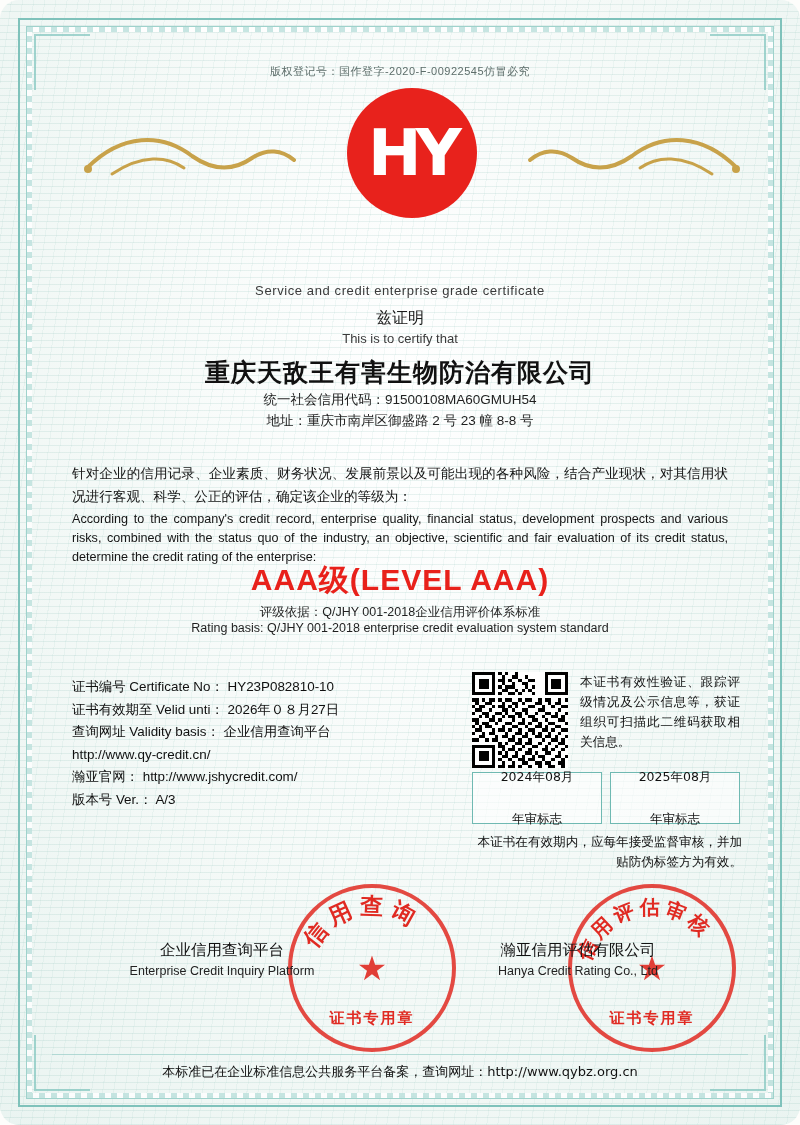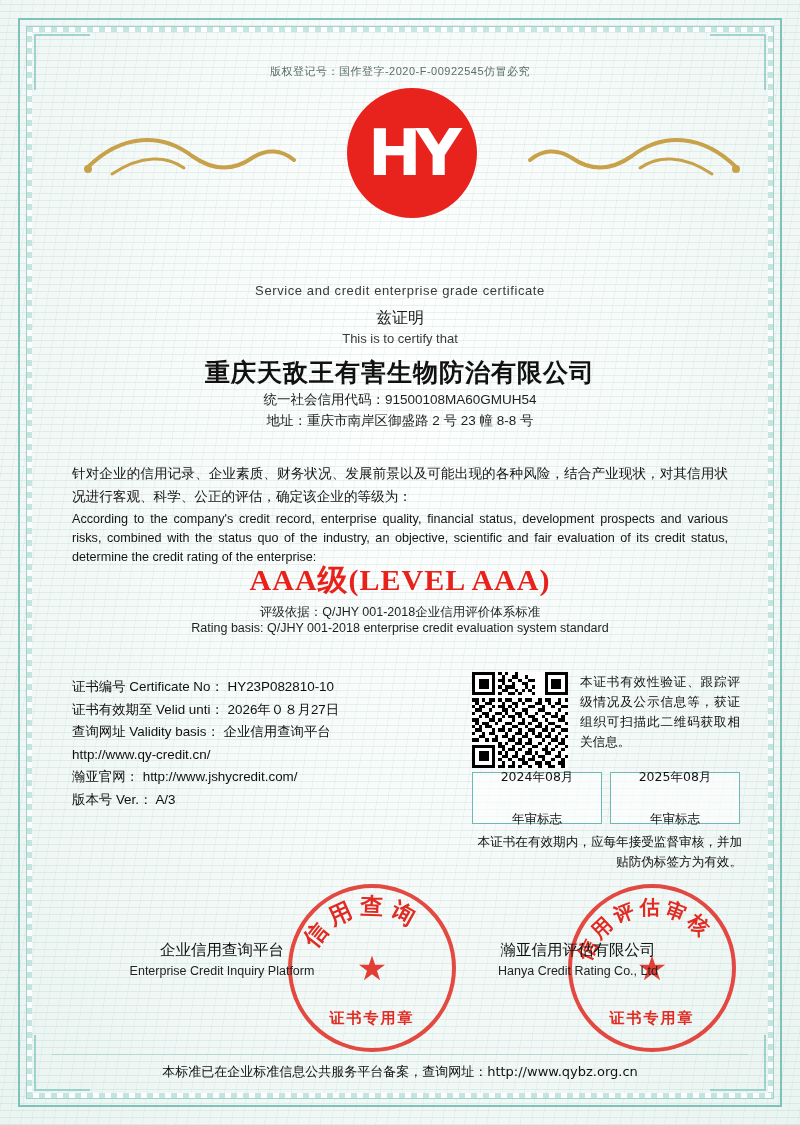--- a/index.html
+++ b/index.html
@@ -9,20 +9,21 @@
     font-family:"Liberation Sans", sans-serif;
     overflow:hidden;
   }
   .cert{
     position:relative;
     width:800px;height:1125px;
     box-sizing:border-box;
     background:
       radial-gradient(ellipse at 50% 35%, #ffffff 0%, #f4f9f7 55%, #eaf4f1 100%);
     overflow:hidden;
+    border-radius:19px;
   }
   
   .wave-bg{
     position:absolute;inset:0;
     background:
       repeating-linear-gradient(0deg, rgba(120,180,170,.16) 0px, rgba(120,180,170,.16) 1px, rgba(255,255,255,0) 1px, rgba(255,255,255,0) 7px);
     pointer-events:none;
   }
   .wave-bg2{
     position:absolute;inset:0;
@@ -115,21 +116,21 @@
   }
   .para{
     position:absolute;left:72px;right:72px;top:462px;
     font-size:13.6px;line-height:22px;color:#141414;text-align:justify;
   }
   .para .cn{font-family:"DejaVu Sans", sans-serif;}
   .para .en{font-size:12.6px;line-height:19px;display:block;margin-top:2px;}
   .level{
     position:absolute;top:560px;left:0;width:100%;text-align:center;
     font-size:30px;font-weight:bold;color:#e8211b;letter-spacing:1px;
-    font-family:Liberation Serif, serif;
+    font-family:Liberation Sans, sans-serif;
   }
   .basis-cn{
     position:absolute;top:604px;left:0;width:100%;text-align:center;
     font-size:12.5px;color:#1f1f1f;
   }
   .basis-en{
     position:absolute;top:621px;left:0;width:100%;text-align:center;
     font-size:12.5px;color:#1f1f1f;
   }
 

